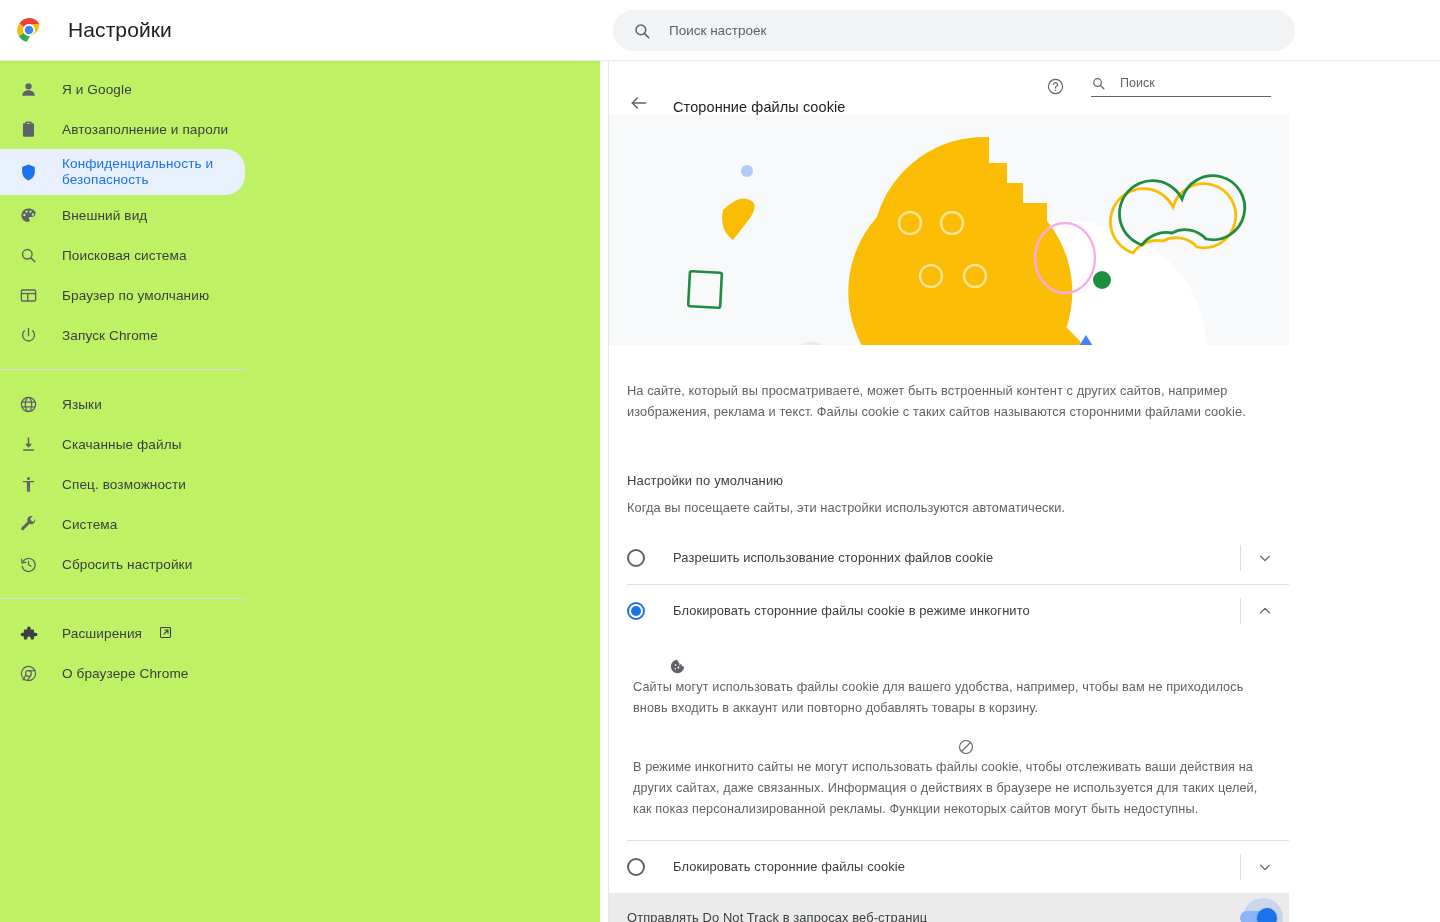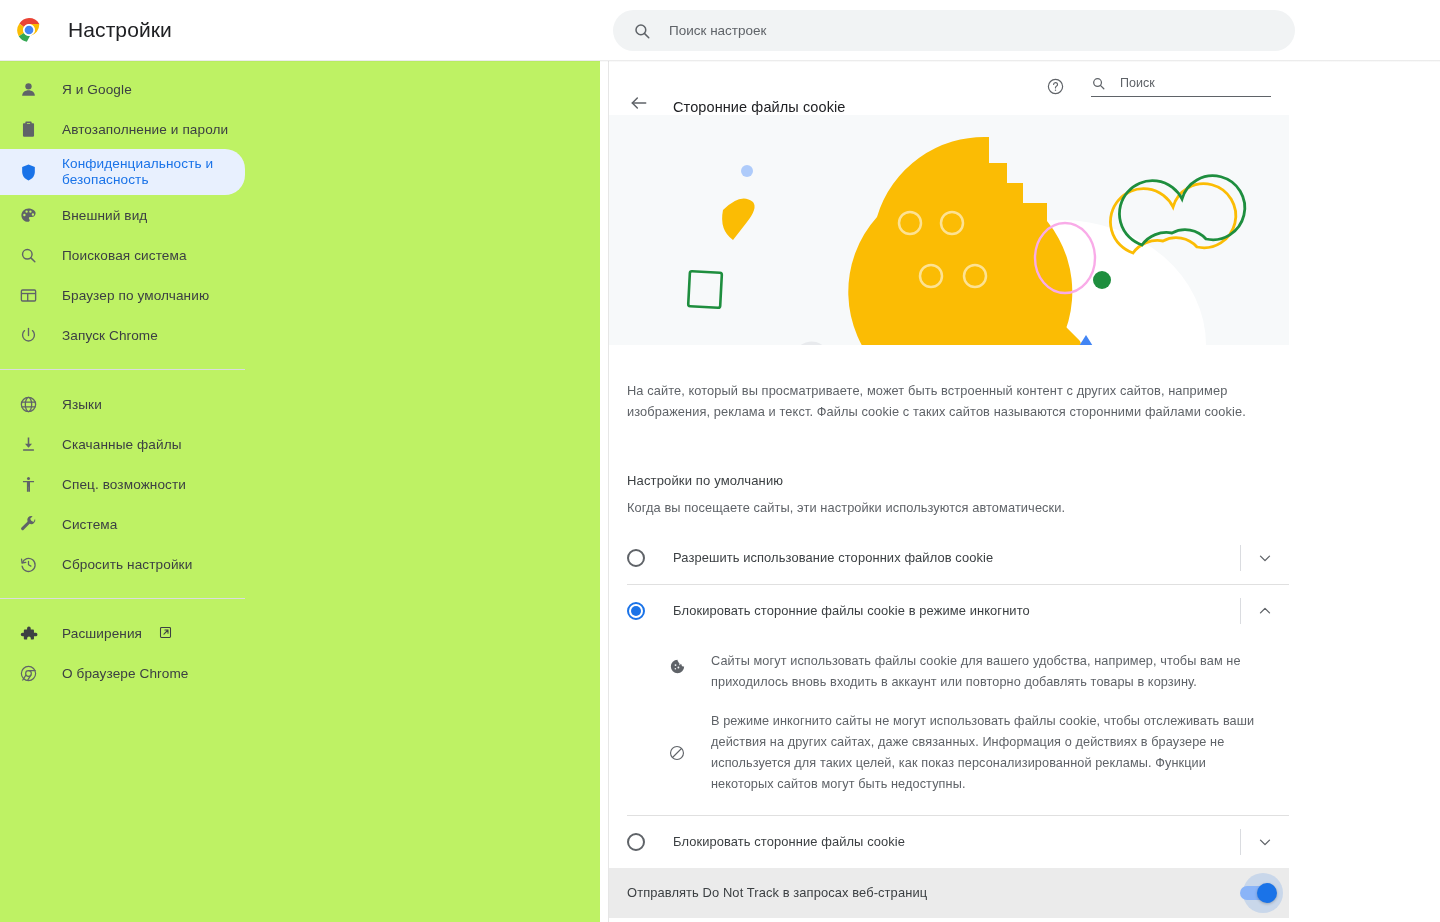--- a/index.html
+++ b/index.html
@@ -180,21 +180,21 @@
   }
   .chev {
     width: 48px; height: 40px; display: flex; align-items: center;
     justify-content: center; color: #5f6368; cursor: pointer;
   }
   .divline { height: 1px; background: #e0e0e0; margin-left: 18px; }
 
   
   .bullets { padding: 6px 24px 10px 0; }
   .bullet {
-    display: flex; padding: 8px 0 10px 0;
+    display: flex; padding: 8px 0 10px 0; flex-direction: column;
   }
   .bullet .b-ico {
     width: 20px; height: 20px; flex: 0 0 20px;
     margin-left: 58px; color: #5f6368;
     display: flex; align-items: center; justify-content: center;
   }
   .bullet.b1 .b-ico { align-self: flex-start; margin-top: 6px; }
   .bullet.b2 .b-ico { align-self: center; }
   .bullet .b-text {
     margin-left: 24px; font-size: 12.7px; line-height: 21px;

